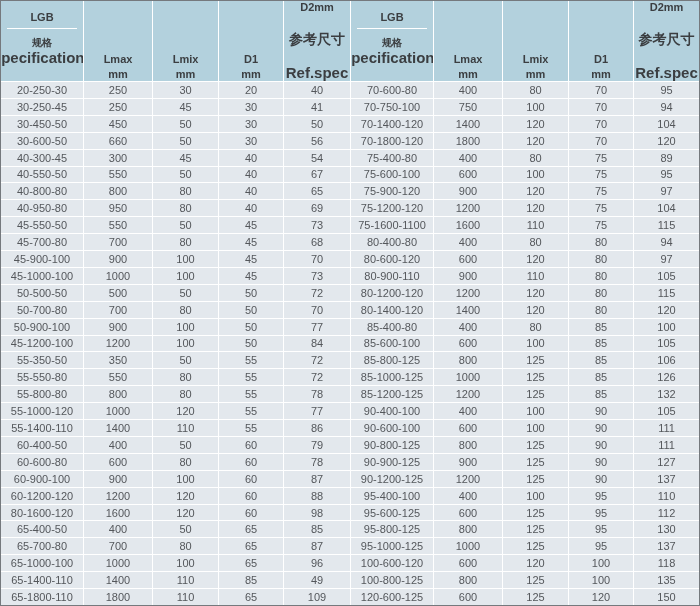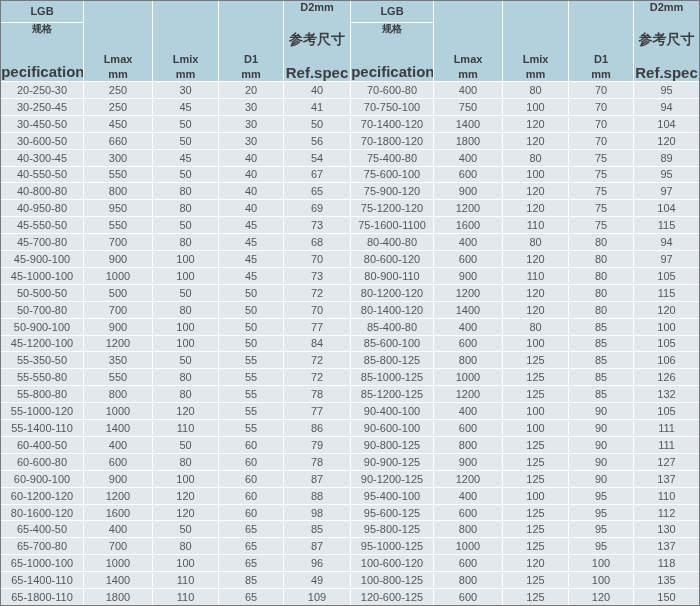--- a/index.html
+++ b/index.html
@@ -12,23 +12,23 @@
   .thead{
     flex:0 0 56px;display:grid;
     grid-template-columns:82px 68px 65px 64px 66px 82px 68px 65px 64px 65px;
     column-gap:1px;background:#ffffff;
   }
   .hcell{
     background:#b3d1dd;color:#3b3e41;font-weight:bold;font-size:11px;
     display:flex;flex-direction:column;align-items:center;justify-content:flex-end;
     text-align:center;line-height:1.3;overflow:hidden;
   }
-  .hcell.spec{justify-content:stretch;padding:0;}
+  .hcell.spec{justify-content:stretch;padding:6px;}
   .h-top{flex:0 0 21px;width:100%;display:flex;align-items:center;justify-content:center;border-bottom:1px solid #ffffff;}
-  .h-bot{flex:1 1 auto;width:100%;display:flex;flex-direction:column;align-items:center;justify-content:space-between;line-height:1.2;}
+  .h-bot{flex:1 1 auto;width:100%;display:flex;flex-direction:column;align-items:center;justify-content:center;line-height:1.2;}
   .h-cn{font-size:10px;}
   .h-en{font-size:15px;}
   .hcell.d2{line-height:1.15;gap:17px;}
   .hcell.d2 .h-cn{font-size:14px;}
   .tbody{
     flex:1 1 auto;display:grid;
     grid-template-columns:82px 68px 65px 64px 66px 82px 68px 65px 64px 65px;
     grid-auto-rows:1fr;gap:1px;background:#ffffff;
   }
   .cell{

